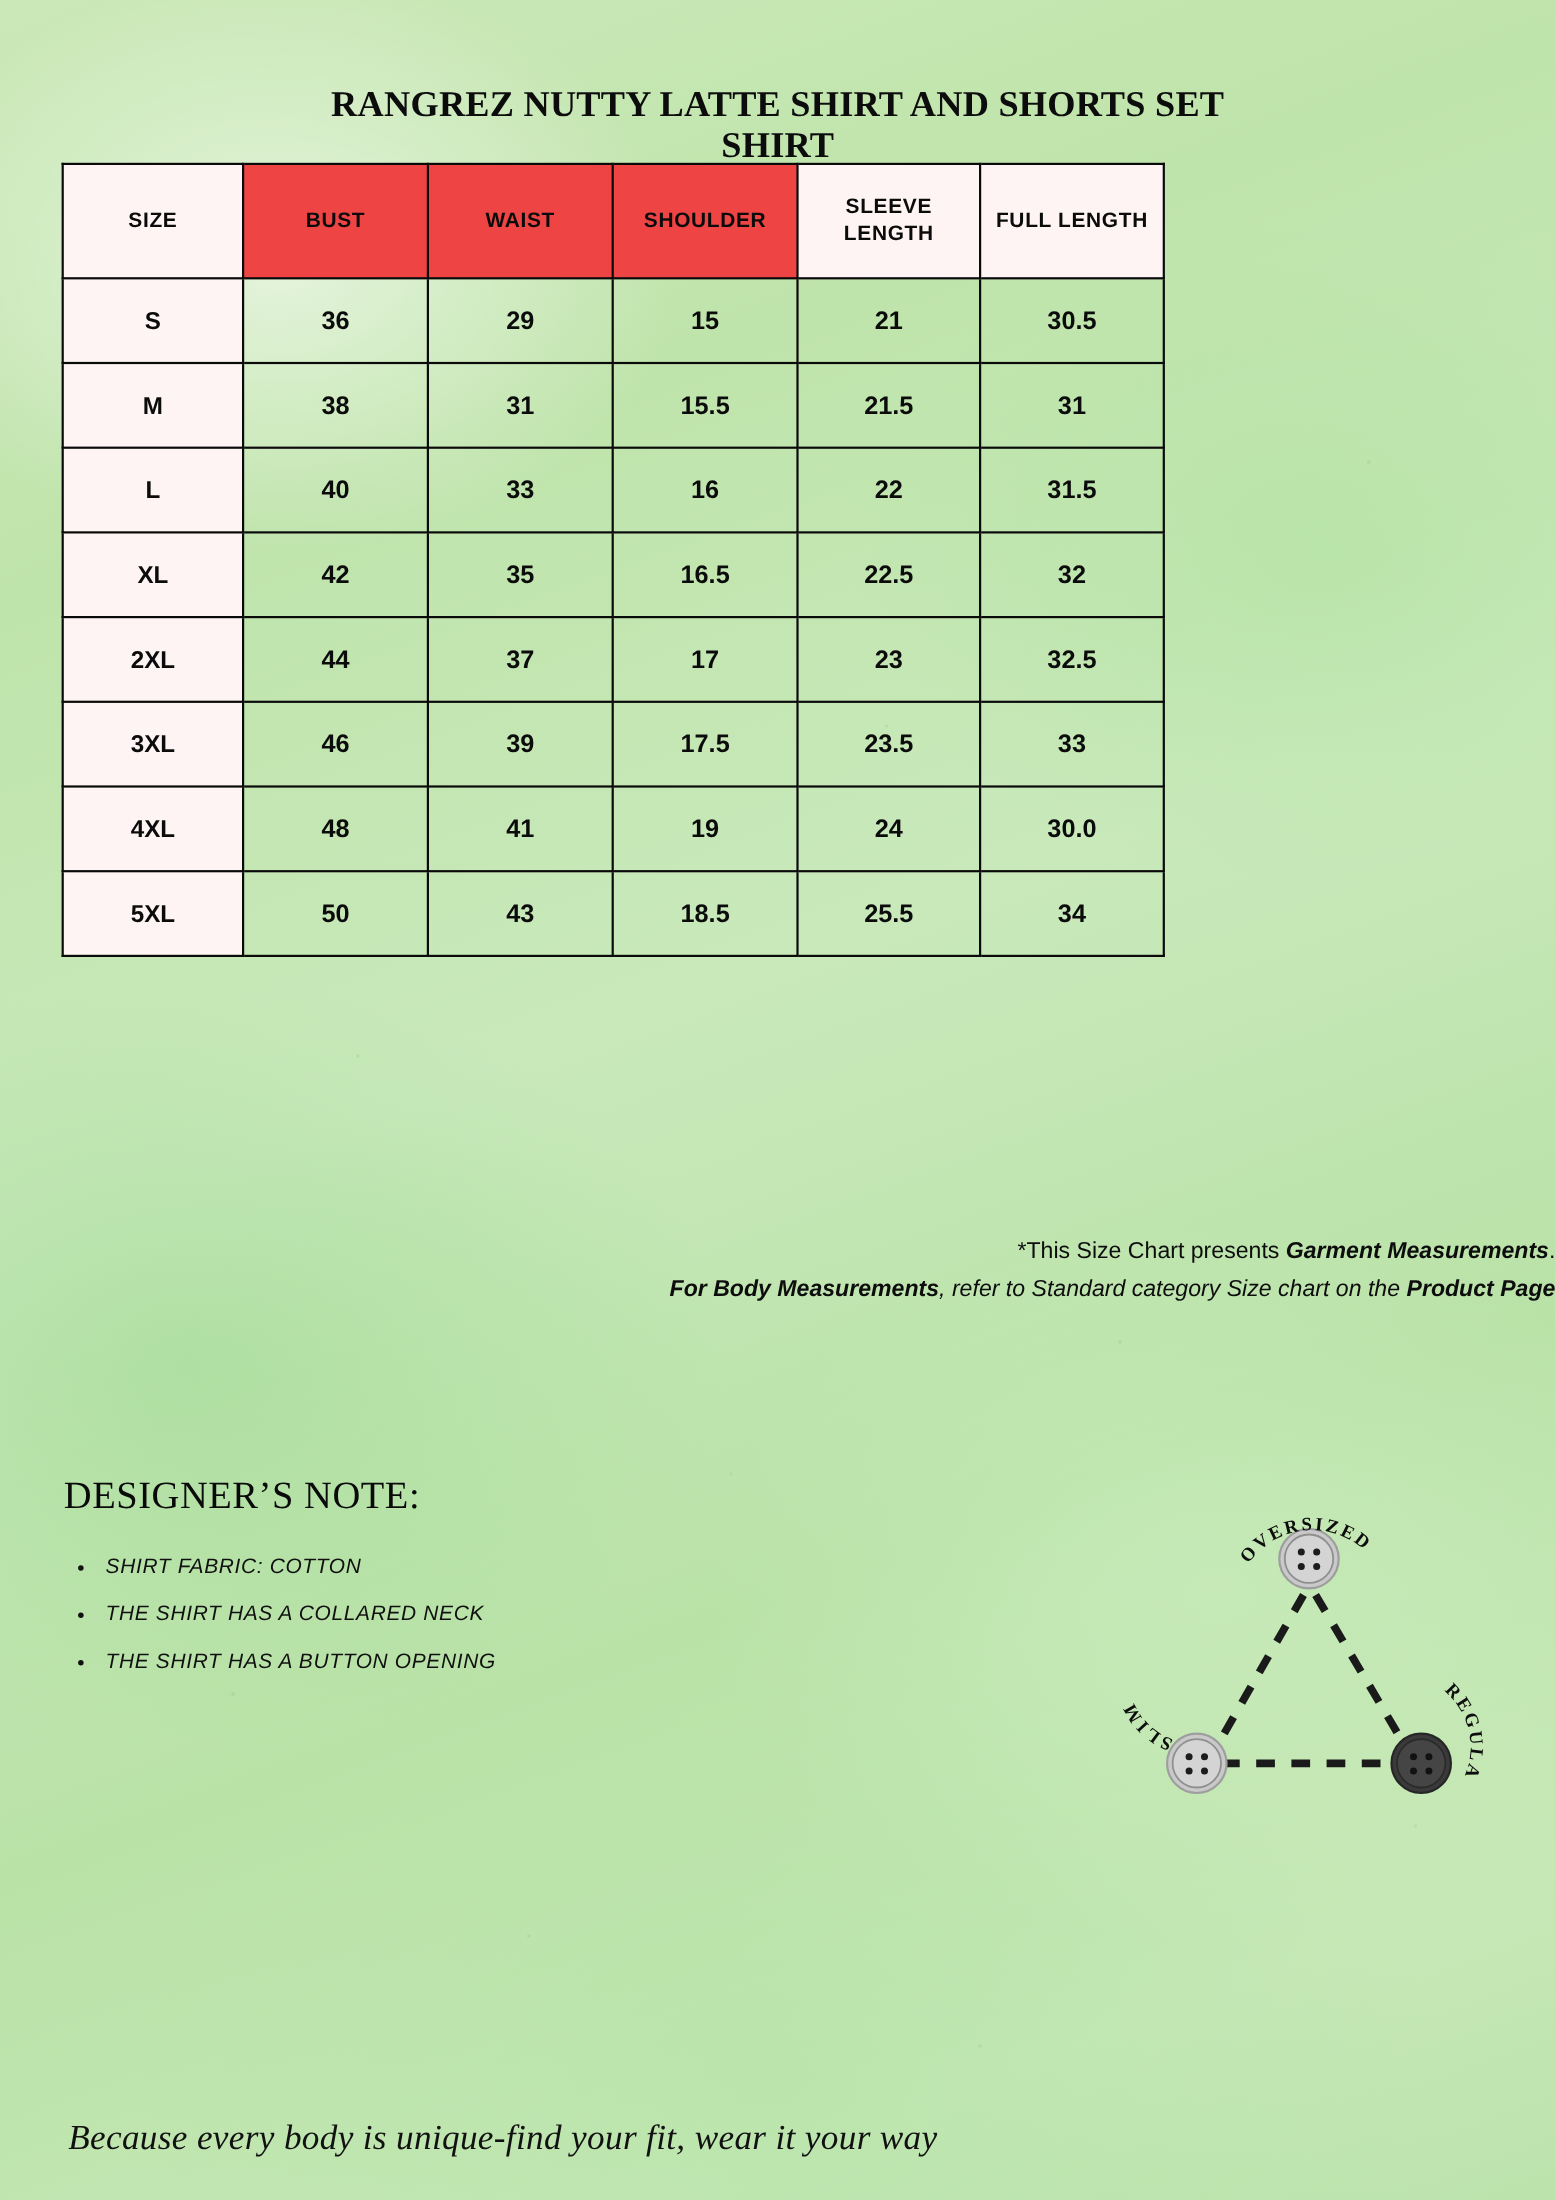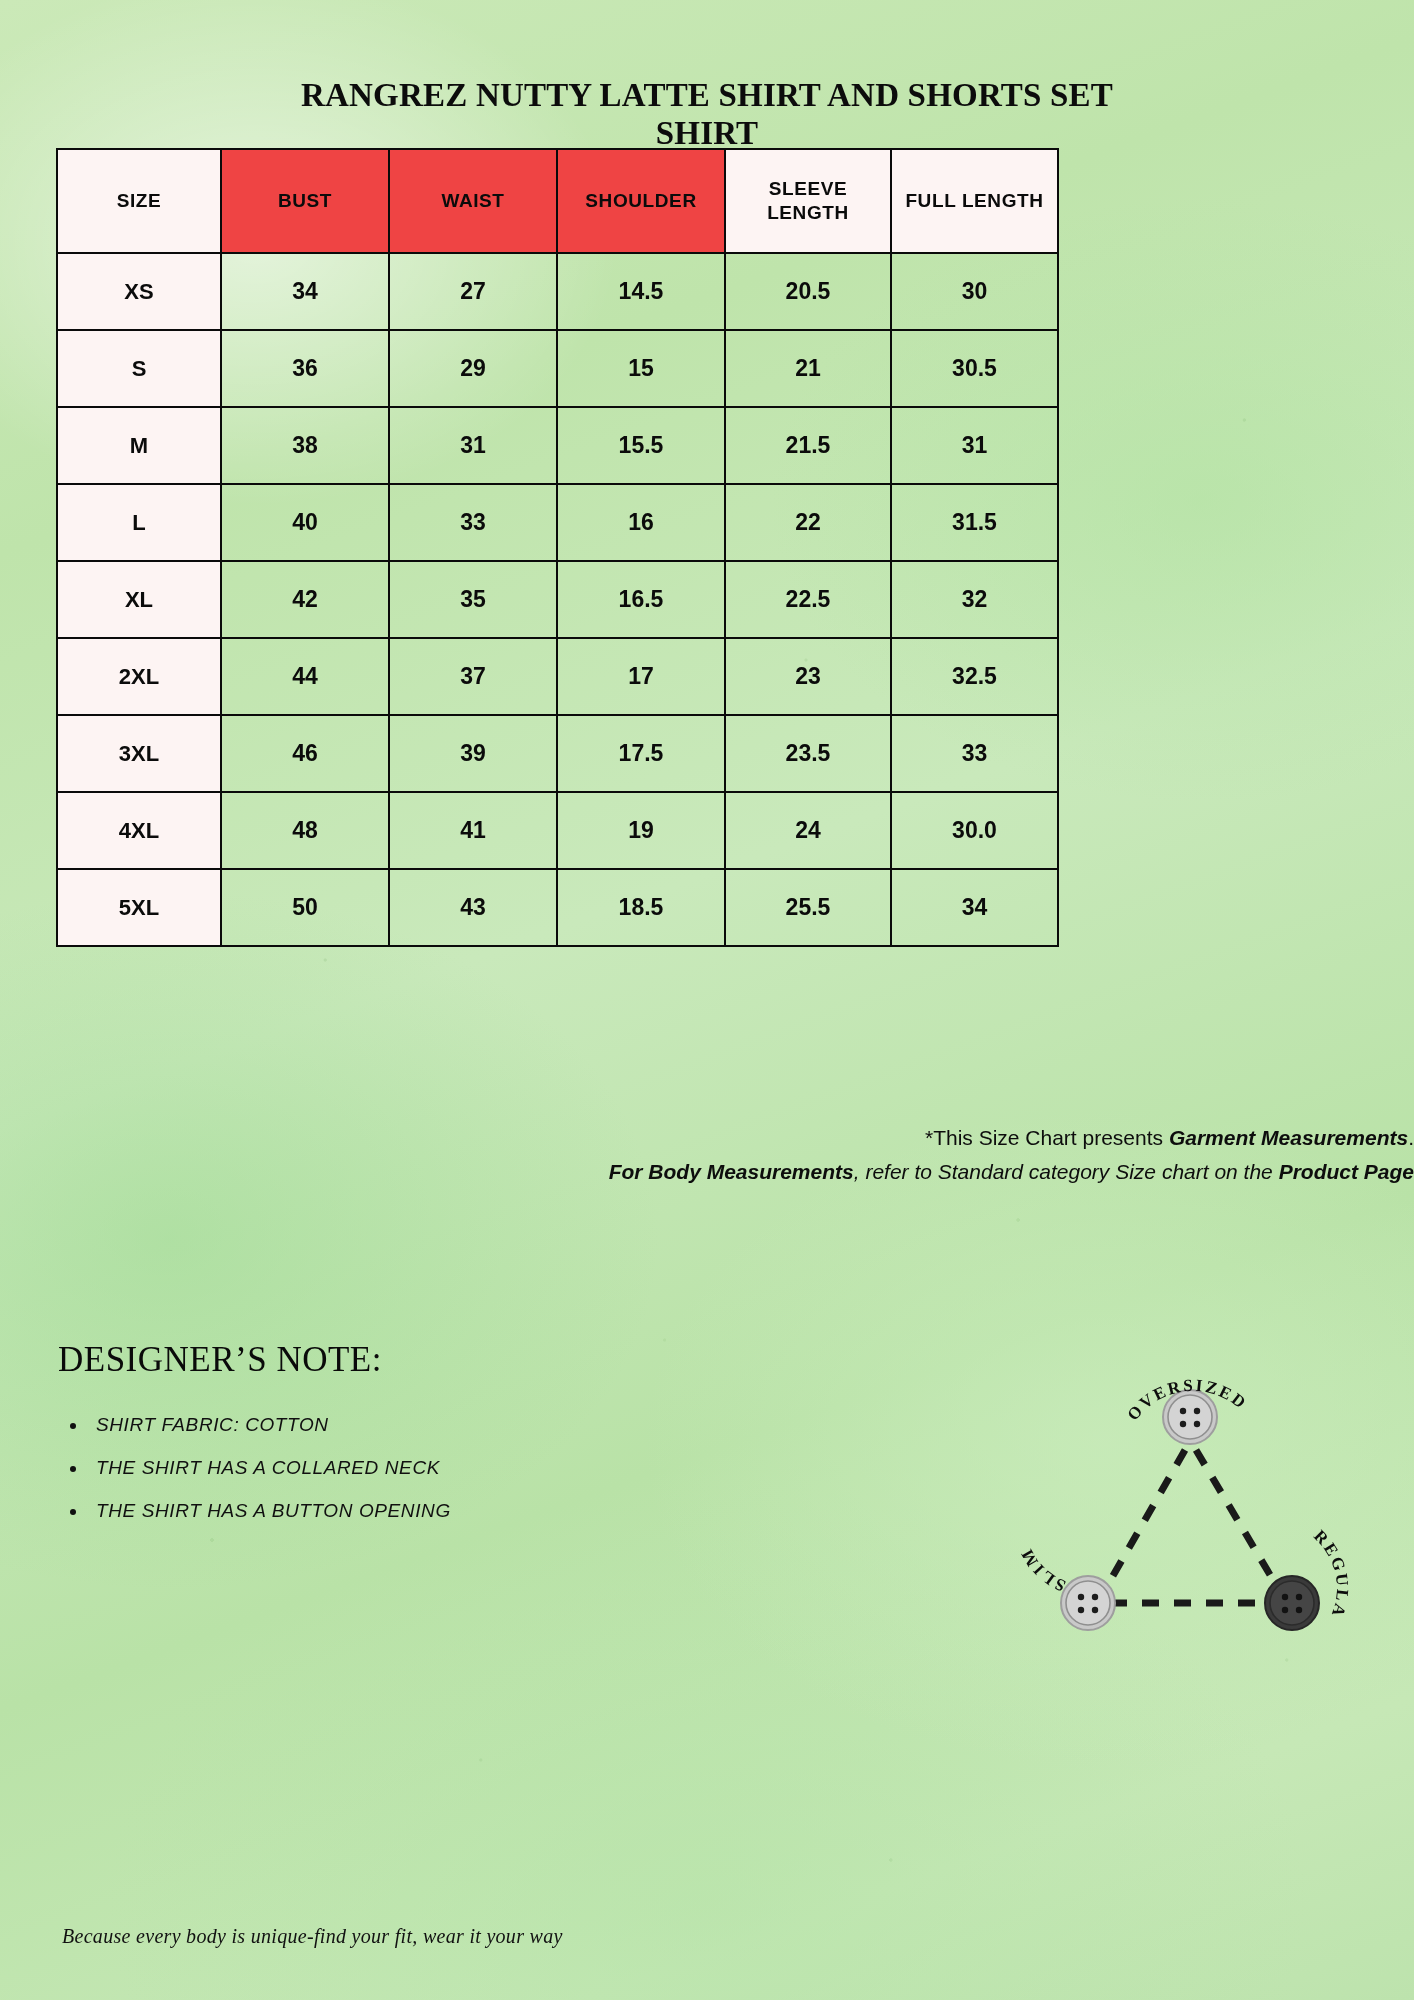--- a/index.html
+++ b/index.html
@@ -154,21 +154,21 @@
   }
   .fit-diagram svg { display: block; }
 
   
   .tagline {
     position: absolute;
     left: 62px;
     top: 1925px;
     font-family: "Liberation Serif", serif;
     font-style: italic;
-    font-size: 20px;
+    font-size: 32px;
     color: #111;
     letter-spacing: .3px;
   }
 </style>
 </head>
 <body>
 
 <div class="speckle"></div>
 
 <div class="title-block">
@@ -192,28 +192,20 @@
       <th>WAIST</th>
       <th>SHOULDER</th>
       <th class="tinted">
         <span>SLEEVE</span><br>
         <span>LENGTH</span>
       </th>
       <th class="tinted">FULL LENGTH</th>
     </tr>
   </thead>
   <tbody>
-    <tr>
-      <td class="size-cell">XS</td>
-      <td>34</td>
-      <td>27</td>
-      <td>14.5</td>
-      <td>20.5</td>
-      <td>30</td>
-    </tr>
     <tr>
       <td class="size-cell">S</td>
       <td>36</td>
       <td>29</td>
       <td>15</td>
       <td>21</td>
       <td>30.5</td>
     </tr>
     <tr>
       <td class="size-cell">M</td>

